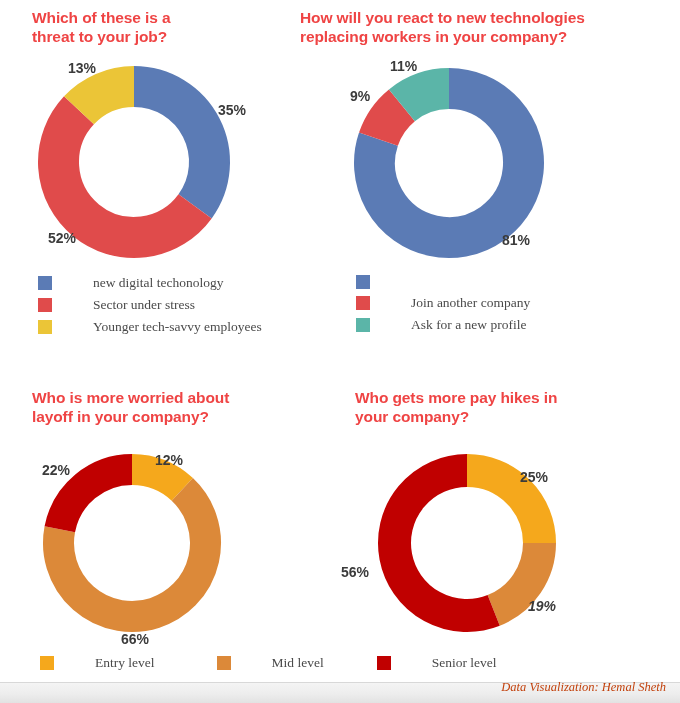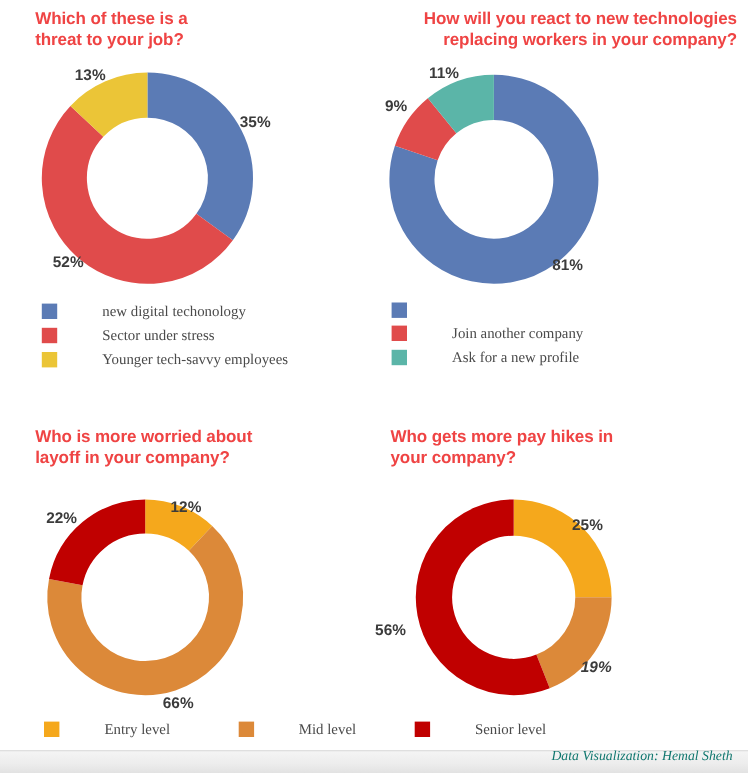--- a/index.html
+++ b/index.html
@@ -21,21 +21,21 @@
     width: 680px;
     height: 703px;
     background: #ffffff;
     box-sizing: border-box;
   }
   .panel {
     position: absolute;
     box-sizing: border-box;
   }
   .panel-tl { left: 0;   top: 0;   width: 290px; height: 370px; }
-  .panel-tr { left: 290px; top: 0; width: 390px; height: 370px; text-align: right; }
+  .panel-tr { left: 290px; top: 0; width: 390px; height: 370px; }
   .panel-bl { left: 0;   top: 378px; width: 330px; height: 270px; }
   .panel-br { left: 330px; top: 378px; width: 350px; height: 270px; }
 
   .chart-title {
     font-family: "Liberation Sans", sans-serif;
     font-weight: bold;
     font-size: 15.5px;
     line-height: 19px;
     color: #ef4444;
     letter-spacing: -0.1px;
@@ -105,21 +105,21 @@
     border-top: 1px solid #d8d8d8;
     box-sizing: border-box;
   }
   .credit {
     position: absolute;
     right: 14px;
     top: 680px;
     font-family: "Liberation Serif", serif;
     font-style: italic;
     font-size: 12.5px;
-    color: #0f766e;
+    color: #c2410c;
     white-space: nowrap;
   }
 </style>
 </head>
 <body>
 
 <div class="board">
 
   <div class="panel panel-tl">
     <div class="chart-title">Which of these is a
@@ -184,21 +184,21 @@
     <div class="chart-title">Who is more worried about
 layoff in your company?</div>
     <div class="donut-wrap" style="left:43px; top:76px;">
       <svg id="donut2" width="178" height="178" viewBox="0 0 178 178" role="img" aria-label="donut chart">
           <path d="M 89 15.5 A 73.5 73.5 0 0 1 139.31421228575863 35.42080588452625" fill="none" stroke="#F5A81C" stroke-width="31"></path>
           <path d="M 139.31421228575863 35.42080588452625 A 73.5 73.5 0 1 1 16.801887071441385 75.22747337794922" fill="none" stroke="#DC8939" stroke-width="31"></path>
           <path d="M 16.801887071441385 75.22747337794922 A 73.5 73.5 0 0 1 88.99999999999999 15.5" fill="none" stroke="#C00000" stroke-width="31"></path>
         </svg>
     </div>
     <div class="pct-label" style="left:155px; top:74px;">12%</div>
-    <div class="pct-label" style="left:148px; top:253px;">66%</div>
+    <div class="pct-label" style="left:121px; top:253px;">66%</div>
     <div class="pct-label" style="left:42px; top:84px;">22%</div>
   </div>
 
   <div class="panel panel-br">
     <div class="chart-title">Who gets more pay hikes in
 your company?</div>
     <div class="donut-wrap" style="left:48px; top:76px;">
       <svg id="donut3" width="178" height="178" viewBox="0 0 178 178" role="img" aria-label="donut chart">
           <path d="M 89 16.5 A 72.5 72.5 0 0 1 161.5 89" fill="none" stroke="#F5A81C" stroke-width="33"></path>
           <path d="M 161.5 89 A 72.5 72.5 0 0 1 115.68903006963914 156.40879522689823" fill="none" stroke="#DC8939" stroke-width="33"></path>

